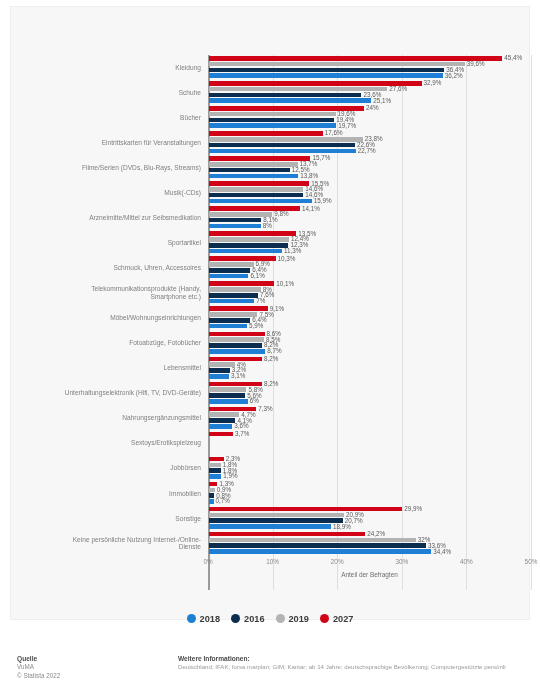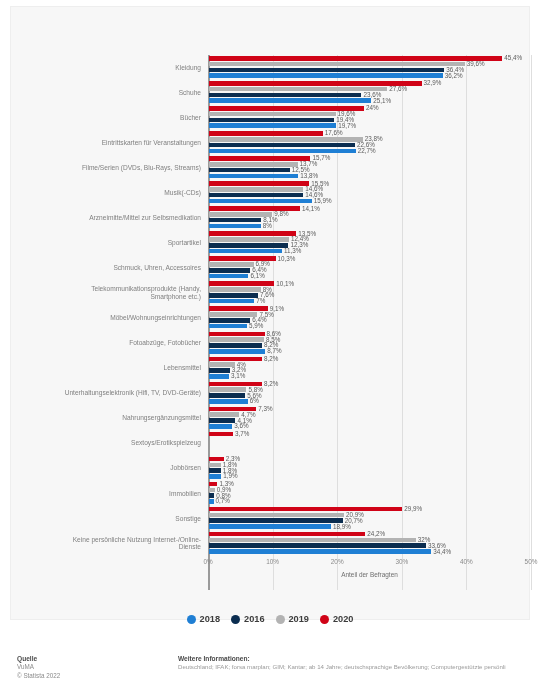--- a/index.html
+++ b/index.html
@@ -103,21 +103,21 @@
   .axis-title {
     position:absolute; left:197px; right:0; top:13px;
     text-align:center; font-size:6.4px; color:#6e6e6e;
   }
 
   
   .legend {
     position:absolute; left:0; right:0; top:607px;
     display:flex; justify-content:center; align-items:center; gap:11px;
   }
-  .legend-item { display:flex; align-items:flex-end; gap:4px; }
+  .legend-item { display:flex; align-items:flex-start; gap:4px; }
   .legend-dot { width:9px; height:9px; border-radius:50%; display:block; }
   .legend-text { font-size:9.2px; font-weight:bold; color:#3c3c3c; }
 
   
   .footer { position:absolute; left:0; top:628px; width:540px; height:66px; background:#fff; }
   .f-src { position:absolute; left:17px; top:26px; width:150px; }
   .f-src .h { font-size:6.6px; font-weight:bold; color:#4a4a4a; line-height:9px; }
   .f-src .l { font-size:6.3px; color:#8b8b8b; line-height:8.6px; }
   .f-more { position:absolute; left:178px; top:26px; width:362px; }
   .f-more .h { font-size:6.6px; font-weight:bold; color:#4a4a4a; line-height:9px; }
@@ -573,21 +573,21 @@
         <div class="legend-item">
           <span class="legend-dot" style="background: rgb(11, 45, 80);"></span>
           <span class="legend-text">2016</span>
         </div>
         <div class="legend-item">
           <span class="legend-dot" style="background: rgb(179, 179, 179);"></span>
           <span class="legend-text">2019</span>
         </div>
         <div class="legend-item">
           <span class="legend-dot" style="background: rgb(208, 3, 23);"></span>
-          <span class="legend-text">2020</span>
+          <span class="legend-text">2027</span>
         </div>
       </div>
   </div>
 
   <div class="footer">
     <div class="f-src">
       <div class="h">Quelle</div>
       <div class="l">VuMA</div>
       <div class="l">© Statista 2022</div>
     </div>

